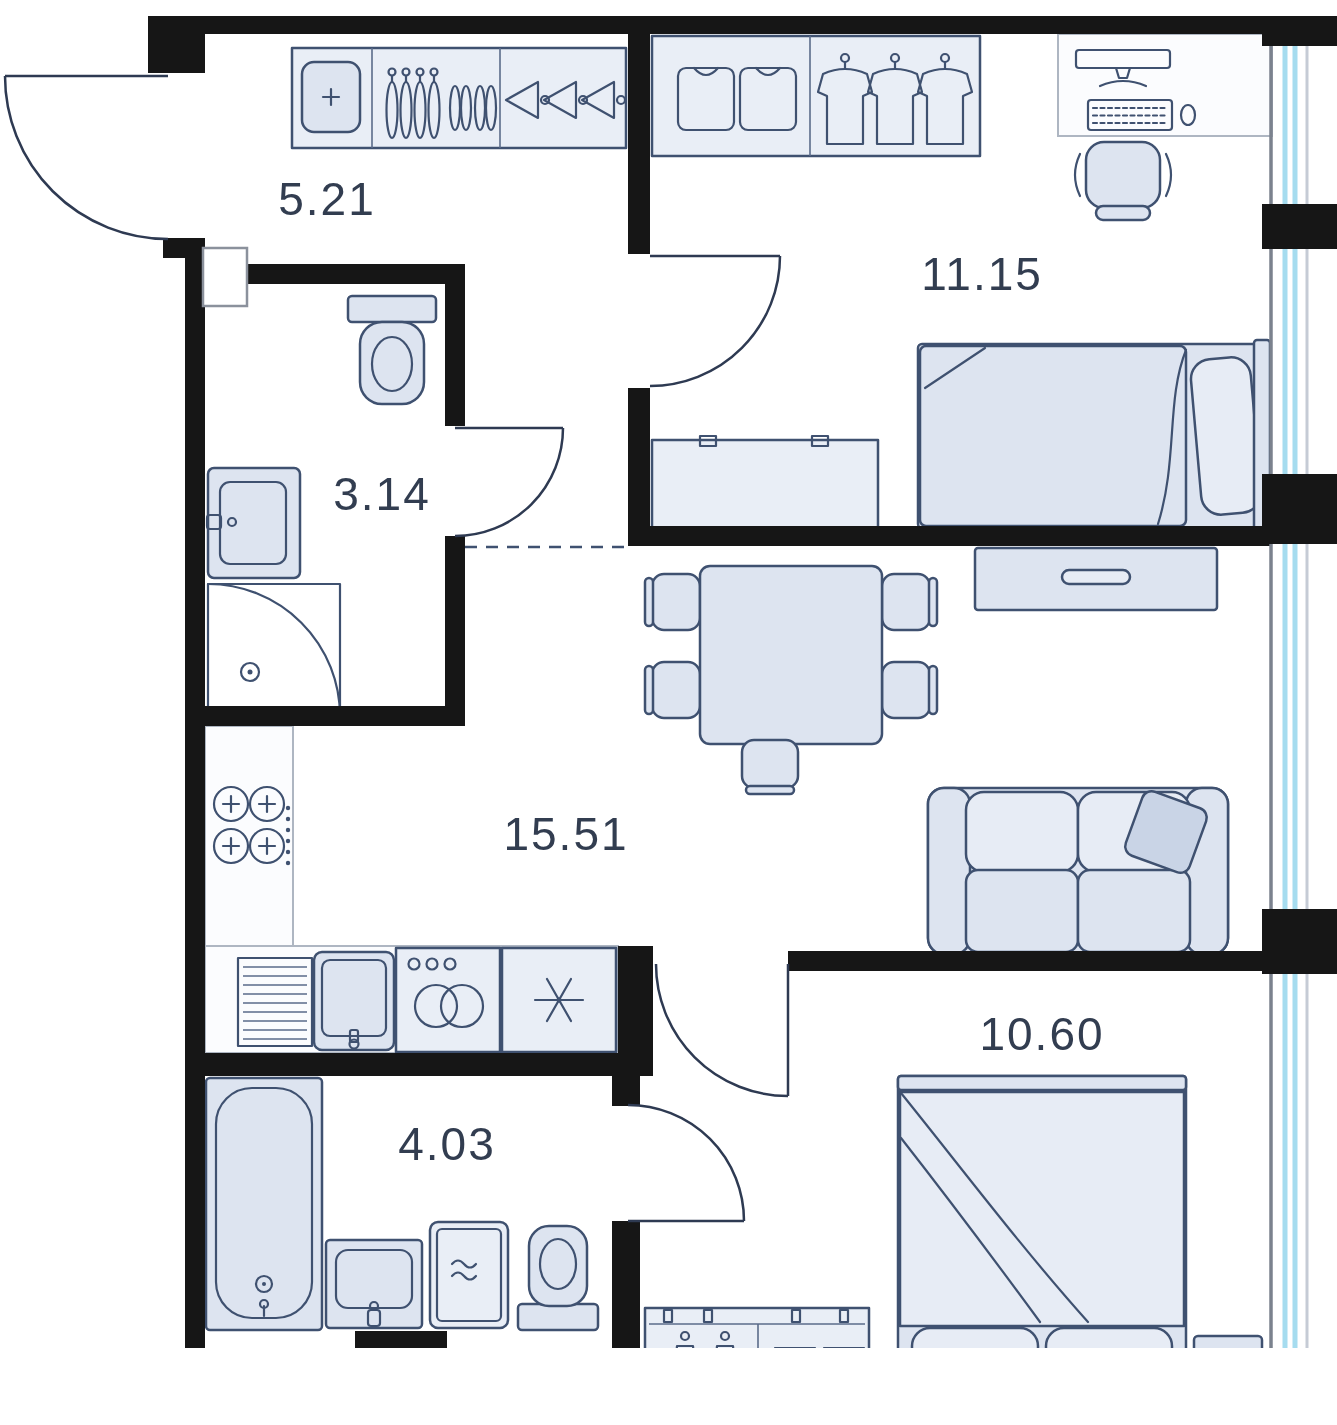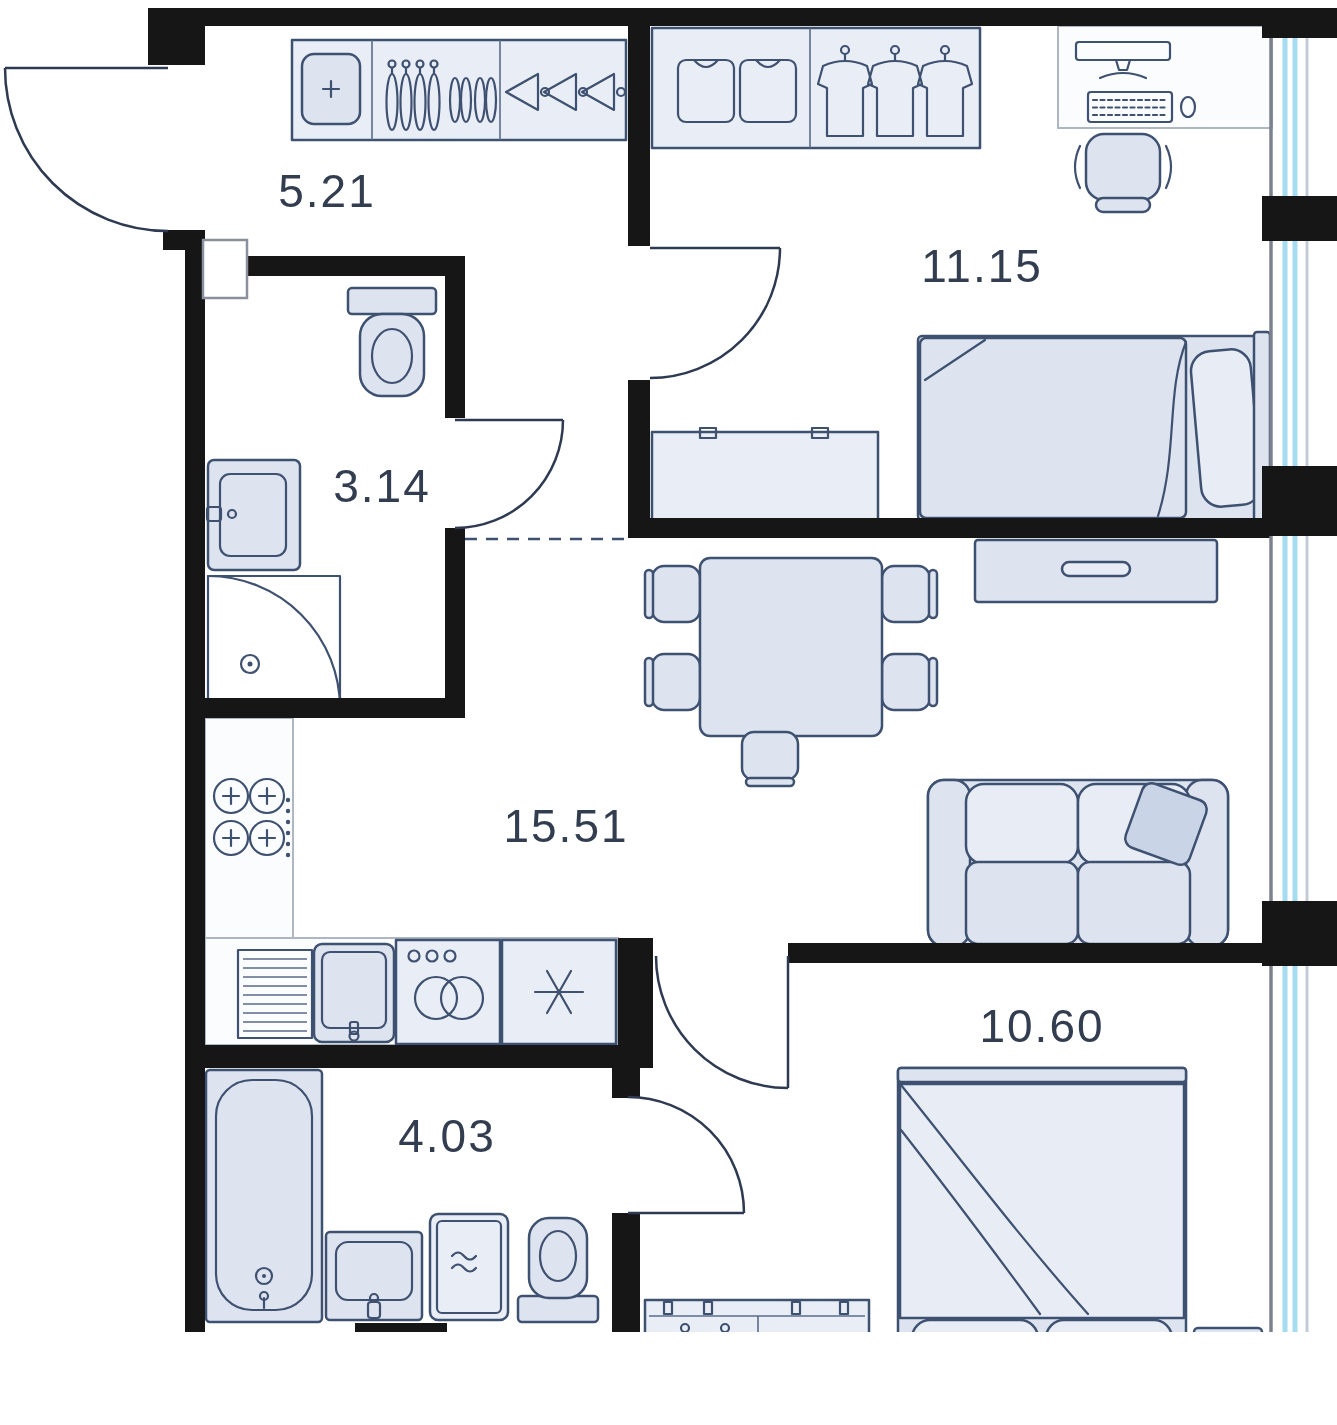--- a/index.html
+++ b/index.html
@@ -6,21 +6,21 @@
     --wall:#161616;
     --furniture-fill:#dde4f0;
     --furniture-stroke:#3f5170;
     --counter-fill:#fbfcfe;
     --counter-stroke:#aeb6c2;
     --glass:#a6dcef;
     --label:#323d50;
     --door:#2e3a52;
   }
   html,body{margin:0;padding:0;background:#ffffff;}
-  .stage{width:1337px;height:1316px;margin:8px auto;position:relative;}
+  .stage{width:1337px;height:1316px;margin:16px auto;position:relative;}
   svg{display:block;}
   .wall{fill:var(--wall);stroke:none;}
   .furn{fill:var(--furniture-fill);stroke:var(--furniture-stroke);stroke-width:2.5;stroke-linejoin:round;}
   .furn-light{fill:#e9eef6;stroke:var(--furniture-stroke);stroke-width:2.5;stroke-linejoin:round;}
   .soft{fill:#e7ecf5;stroke:var(--furniture-stroke);stroke-width:2.5;stroke-linejoin:round;}
   .icon{fill:none;stroke:var(--furniture-stroke);stroke-width:2.2;stroke-linecap:round;stroke-linejoin:round;}
   .icon-fill{fill:var(--furniture-stroke);stroke:none;}
   .counter{fill:var(--counter-fill);stroke:var(--counter-stroke);stroke-width:2;}
   .door{fill:none;stroke:var(--door);stroke-width:2.5;}
   .dashed{fill:none;stroke:var(--furniture-stroke);stroke-width:2.5;stroke-dasharray:12 9;}

